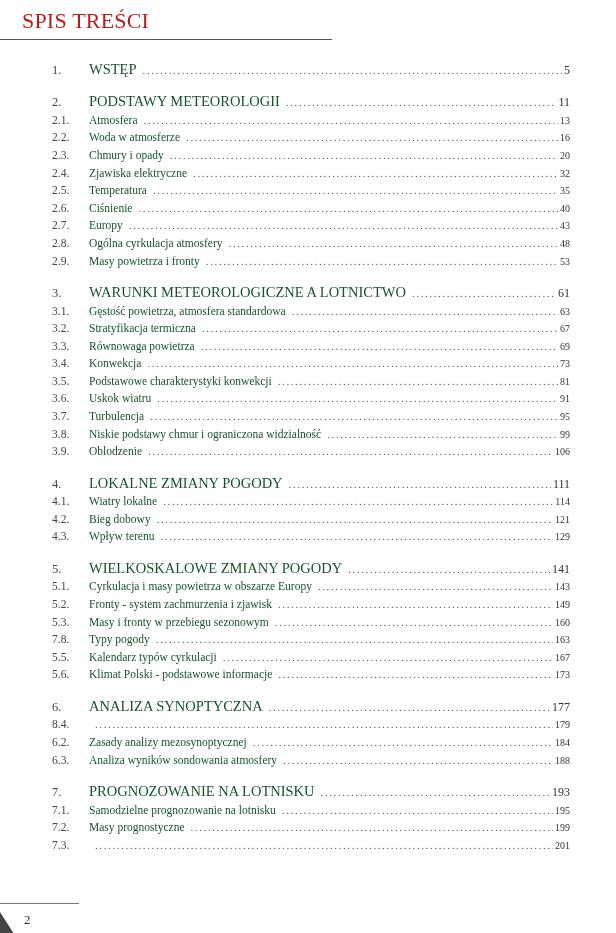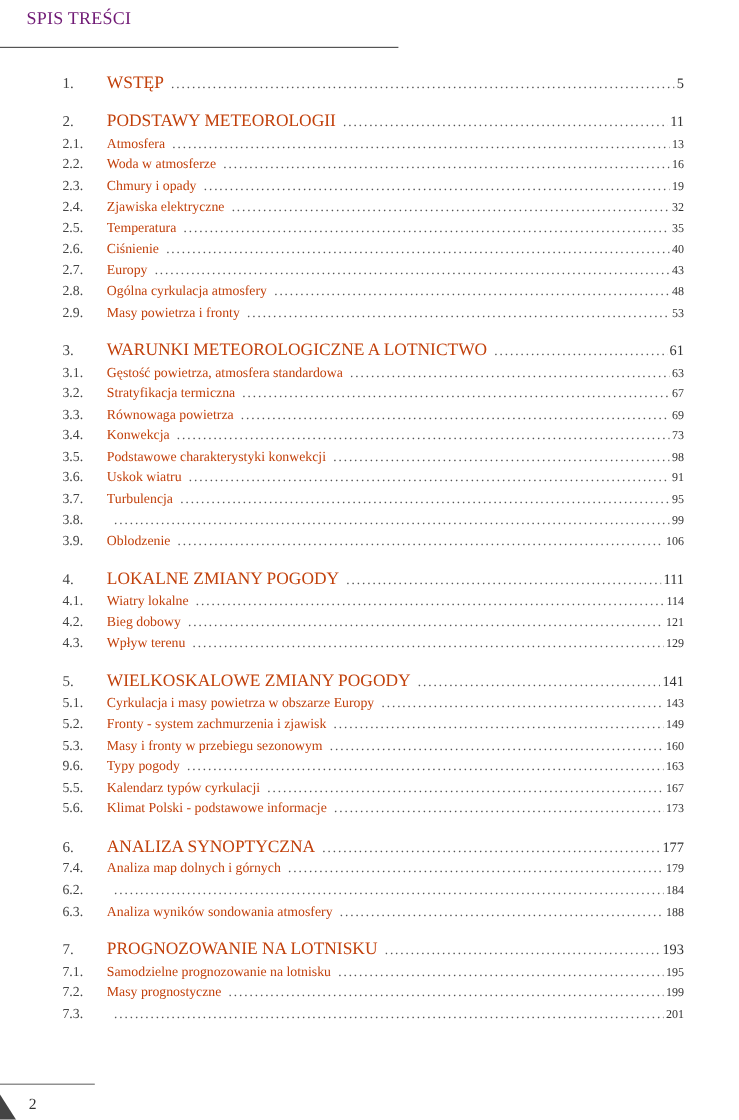--- a/index.html
+++ b/index.html
@@ -1,34 +1,34 @@
 <!DOCTYPE html>
 <html><head>
 <meta charset="utf-8">
 <style>
   html, body { margin: 0; padding: 0; }
   body {
     width: 616px; height: 933px; background: #ffffff; position: relative; overflow: hidden;
     font-family: "Liberation Serif", "DejaVu Serif", serif; color: #3a3a3a;
   }
   .page-title {
-    position: absolute; left: 22px; top: 8px; font-size: 15px; letter-spacing: 0.2px; color: #701a75;
+    position: absolute; left: 22px; top: 8px; font-size: 22px; letter-spacing: 0.2px; color: #b91c1c;
   }
   .title-rule {
     position: absolute; left: 0; top: 39px; width: 332px; height: 0; border-top: 1.5px solid #555;
   }
   .toc { position: absolute; left: 52px; top: 60px; width: 518px; }
   .section { margin-bottom: 13px; }
   .row {
     display: flex; align-items: baseline; height: 17.6px; font-size: 11.5px; line-height: 17.6px;
   }
   .row.chapter { font-size: 14.5px; height: 19.4px; line-height: 19.4px; }
   .num { width: 37px; flex: none; color: #444; }
   .row.chapter .num { font-size: 12.5px; }
-  .label { flex: none; white-space: nowrap; color: #c2410c; }
+  .label { flex: none; white-space: nowrap; color: #14532d; }
   .dots {
     flex: 1 1 auto; margin: 0 2px 0 6px; overflow: hidden; white-space: nowrap; color: #555;
     font-size: 11px; letter-spacing: 1.6px;
   }
   .row.chapter .dots { font-size: 11px; }
   .page { flex: none; color: #333; font-size: 10px; }
   .row.chapter .page { font-size: 12px; }
   .footer-rule {
     position: absolute; left: 0; top: 903px; width: 79px; border-top: 1.2px solid #777;
   }
@@ -69,21 +69,21 @@
       <div class="row">
         <span class="num">2.2.</span>
         <span class="label">Woda w atmosferze</span>
         <span class="dots">........................................................................................................................................................................................................</span>
         <span class="page">16</span>
       </div>
       <div class="row">
         <span class="num">2.3.</span>
         <span class="label">Chmury i opady</span>
         <span class="dots">........................................................................................................................................................................................................</span>
-        <span class="page">19</span>
+        <span class="page">20</span>
       </div>
       <div class="row">
         <span class="num">2.4.</span>
         <span class="label">Zjawiska elektryczne</span>
         <span class="dots">........................................................................................................................................................................................................</span>
         <span class="page">32</span>
       </div>
       <div class="row">
         <span class="num">2.5.</span>
         <span class="label">Temperatura</span>
@@ -143,36 +143,37 @@
       <div class="row">
         <span class="num">3.4.</span>
         <span class="label">Konwekcja</span>
         <span class="dots">........................................................................................................................................................................................................</span>
         <span class="page">73</span>
       </div>
       <div class="row">
         <span class="num">3.5.</span>
         <span class="label">Podstawowe charakterystyki konwekcji</span>
         <span class="dots">........................................................................................................................................................................................................</span>
-        <span class="page">98</span>
+        <span class="page">81</span>
       </div>
       <div class="row">
         <span class="num">3.6.</span>
         <span class="label">Uskok wiatru</span>
         <span class="dots">........................................................................................................................................................................................................</span>
         <span class="page">91</span>
       </div>
       <div class="row">
         <span class="num">3.7.</span>
         <span class="label">Turbulencja</span>
         <span class="dots">........................................................................................................................................................................................................</span>
         <span class="page">95</span>
       </div>
       <div class="row">
         <span class="num">3.8.</span>
+        <span class="label">Niskie podstawy chmur i ograniczona widzialność</span>
         <span class="dots">........................................................................................................................................................................................................</span>
         <span class="page">99</span>
       </div>
       <div class="row">
         <span class="num">3.9.</span>
         <span class="label">Oblodzenie</span>
         <span class="dots">........................................................................................................................................................................................................</span>
         <span class="page">106</span>
       </div>
     </div>
@@ -221,21 +222,21 @@
         <span class="dots">........................................................................................................................................................................................................</span>
         <span class="page">149</span>
       </div>
       <div class="row">
         <span class="num">5.3.</span>
         <span class="label">Masy i fronty w przebiegu sezonowym</span>
         <span class="dots">........................................................................................................................................................................................................</span>
         <span class="page">160</span>
       </div>
       <div class="row">
-        <span class="num">9.6.</span>
+        <span class="num">7.8.</span>
         <span class="label">Typy pogody</span>
         <span class="dots">........................................................................................................................................................................................................</span>
         <span class="page">163</span>
       </div>
       <div class="row">
         <span class="num">5.5.</span>
         <span class="label">Kalendarz typów cyrkulacji</span>
         <span class="dots">........................................................................................................................................................................................................</span>
         <span class="page">167</span>
       </div>
@@ -247,27 +248,27 @@
       </div>
     </div>
     <div class="section">
       <div class="row chapter">
         <span class="num">6.</span>
         <span class="label">ANALIZA SYNOPTYCZNA</span>
         <span class="dots">........................................................................................................................................................................................................</span>
         <span class="page">177</span>
       </div>
       <div class="row">
-        <span class="num">7.4.</span>
-        <span class="label">Analiza map dolnych i górnych</span>
+        <span class="num">8.4.</span>
         <span class="dots">........................................................................................................................................................................................................</span>
         <span class="page">179</span>
       </div>
       <div class="row">
         <span class="num">6.2.</span>
+        <span class="label">Zasady analizy mezosynoptycznej</span>
         <span class="dots">........................................................................................................................................................................................................</span>
         <span class="page">184</span>
       </div>
       <div class="row">
         <span class="num">6.3.</span>
         <span class="label">Analiza wyników sondowania atmosfery</span>
         <span class="dots">........................................................................................................................................................................................................</span>
         <span class="page">188</span>
       </div>
     </div>

